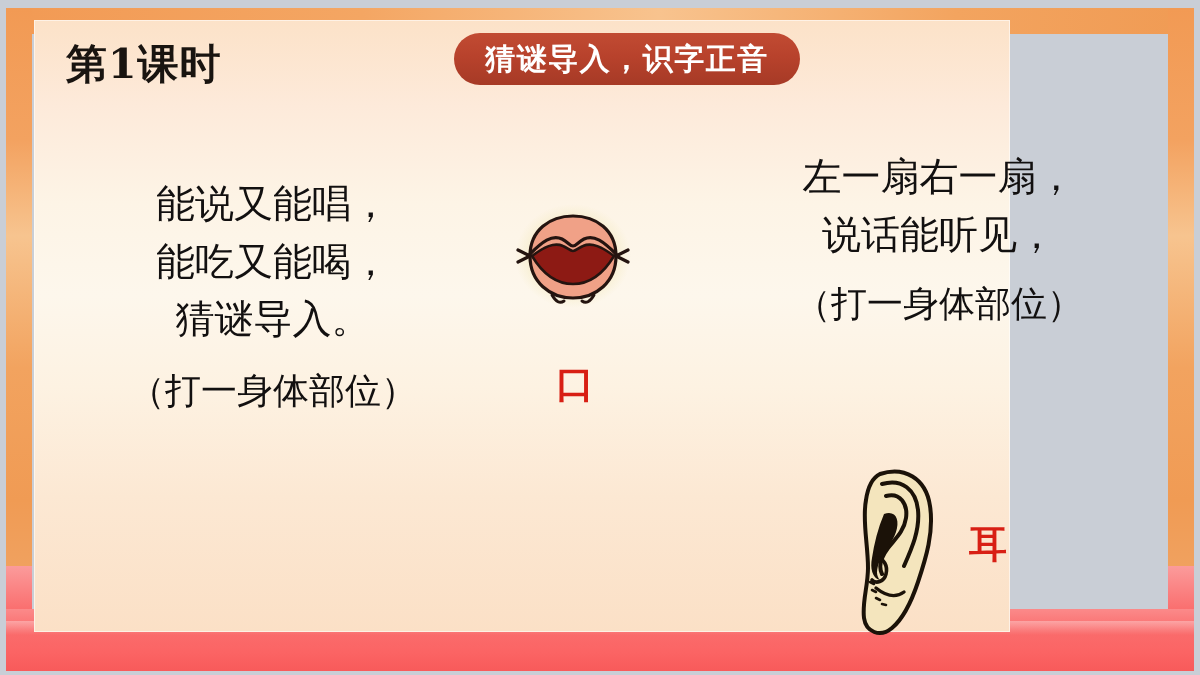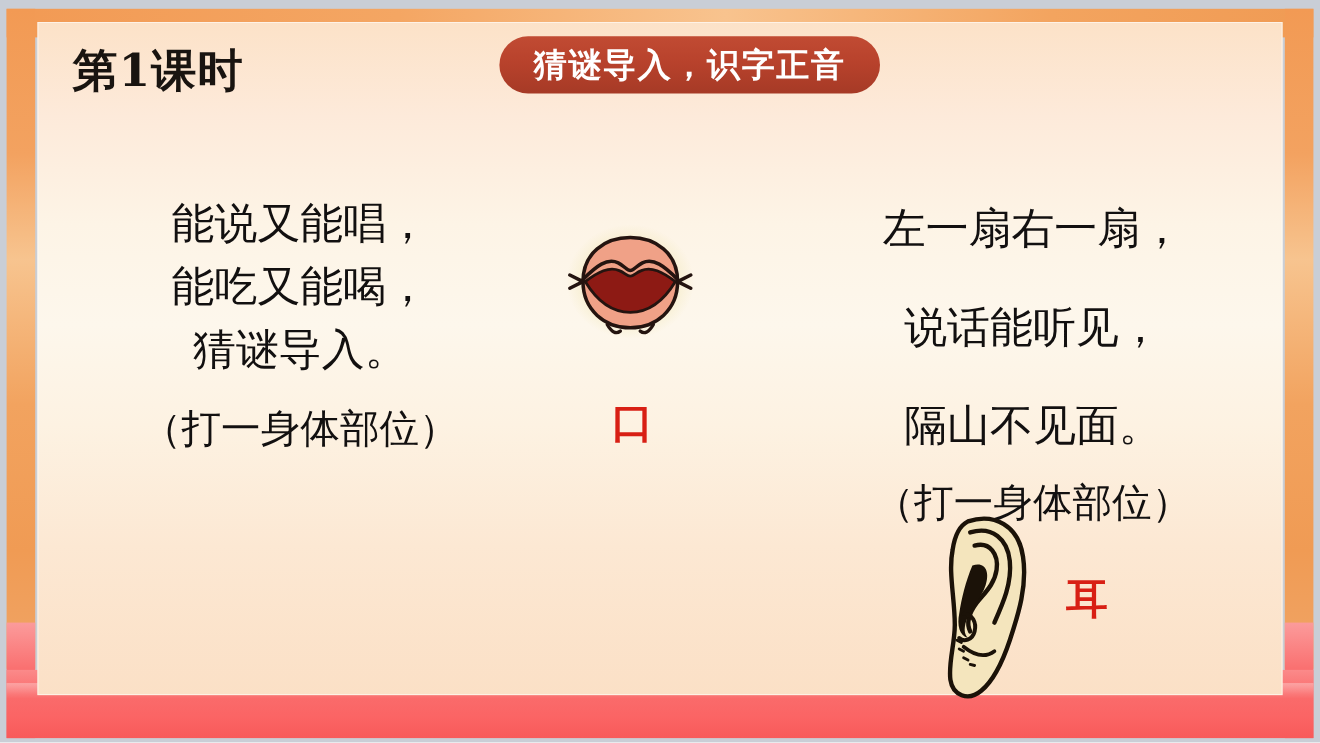--- a/index.html
+++ b/index.html
@@ -68,21 +68,21 @@
     right: 6px; bottom: 4px;
     width: 26px; height: 105px;
     background: linear-gradient(180deg,
         #fb9b9b 0%, #fa7070 40%, #f85a5a 100%);
   }
 
   
   .panel {
     position: absolute;
     left: 34px; top: 20px;
-    width: 1132px; height: 612px;
+    width: 976px; height: 612px;
     background: linear-gradient(180deg,
         #fce2c8 0%,
         #fdeada 14%,
         #fdf4e6 30%,
         #fdf7ec 45%,
         #fdf2e2 60%,
         #fce8d3 78%,
         #fbe0c6 100%);
     box-shadow: 0 0 0 1px rgba(255,255,255,0.55) inset;
   }
@@ -137,21 +137,21 @@
     top: 128px;
     width: 430px;
   }
   .riddle-line {
     font-size: 39px;
     line-height: 1.48;
     white-space: nowrap;
     font-weight: 500;
   }
   .riddle-left .riddle-line { text-align: center; }
-  .riddle-right .riddle-line { text-align: center; margin-top: 32px; }
+  .riddle-right .riddle-line { text-align: center; }
   .riddle-answer-hint {
     font-size: 36px;
     line-height: 1.5;
     white-space: nowrap;
     font-weight: 500;
     margin-top: 16px;
     text-align: center;
   }
   .riddle-right .riddle-answer-hint { margin-top: 14px; }
 
@@ -196,21 +196,20 @@
     <div class="riddle riddle-left">
       <div class="riddle-line">能说又能唱，</div>
       <div class="riddle-line">能吃又能喝，</div>
       <div class="riddle-line">猜谜导入。</div>
       <div class="riddle-answer-hint">（打一身体部位）</div>
     </div>
 
     <div class="riddle riddle-right">
       <div class="riddle-line">左一扇右一扇，</div>
       <div class="riddle-line">说话能听见，</div>
-      <div class="riddle-line">隔山不见面。</div>
       <div class="riddle-answer-hint">（打一身体部位）</div>
     </div>
 
     <div class="illus illus-mouth">
       <svg viewBox="0 0 130 120" width="130" height="120" aria-hidden="true">
         <defs>
           <radialGradient id="halo" cx="50%" cy="50%" r="50%">
             <stop offset="55%" stop-color="#f3e9bd" stop-opacity="0.85"></stop>
             <stop offset="100%" stop-color="#f3e9bd" stop-opacity="0"></stop>
           </radialGradient>

